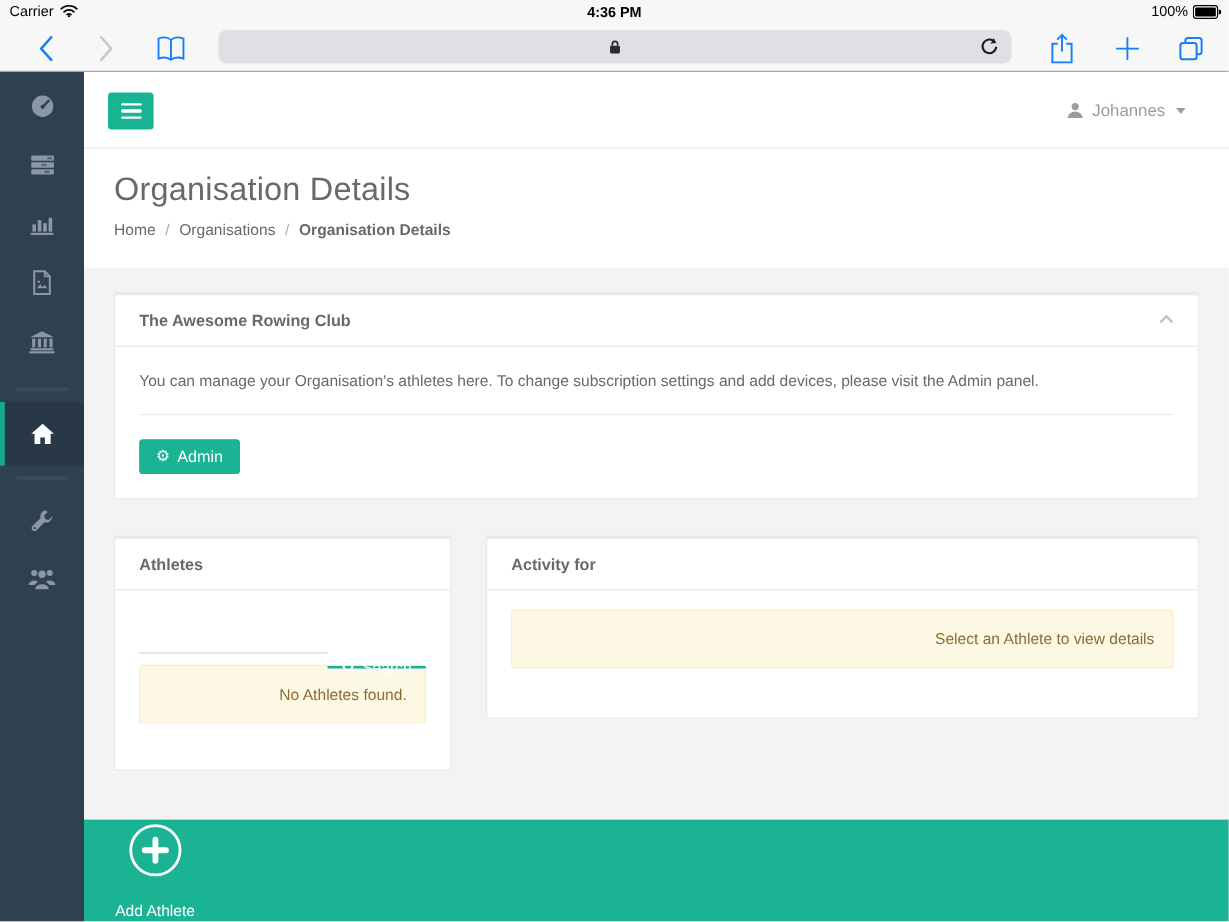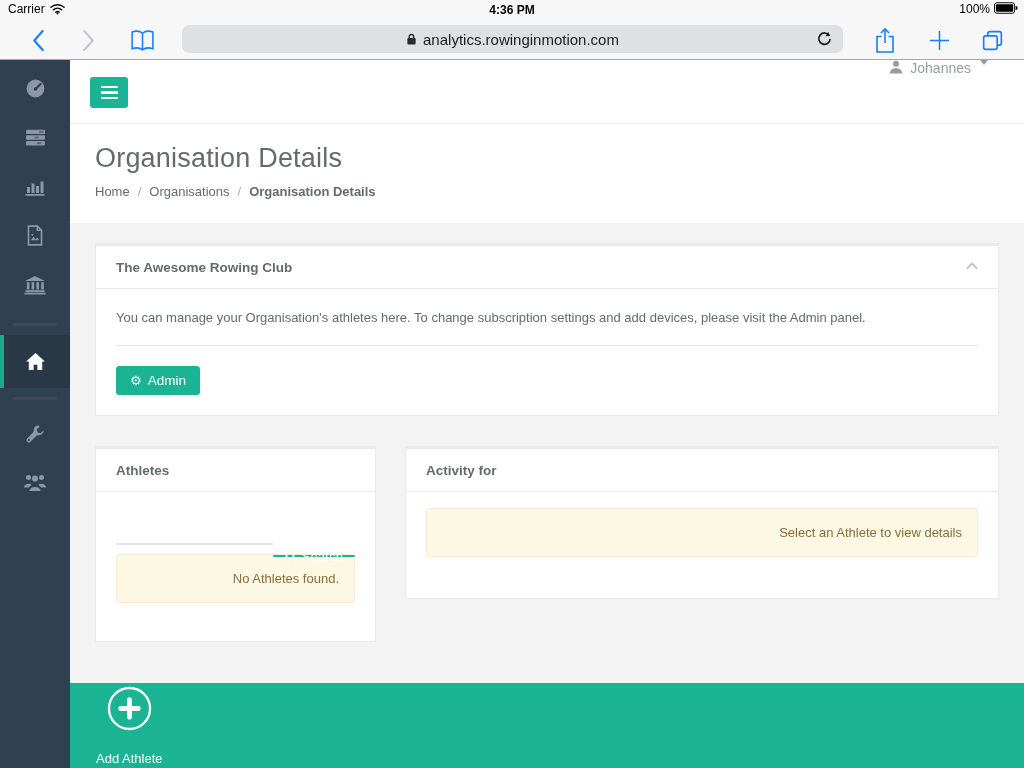--- a/index.html
+++ b/index.html
@@ -4,21 +4,21 @@
 <style>
   html,body{margin:0;padding:0;}
   body{font-family:"Liberation Sans",sans-serif;}
   .screen{position:relative;width:1024px;height:768px;overflow:hidden;background:#fff;}
 
   
   .chrome{position:absolute;top:0;left:0;width:1024px;height:60px;background:#f7f7f8;border-bottom:1px solid #a8a8ac;box-sizing:border-box;}
   .status-bar{position:absolute;top:0;left:0;right:0;height:20px;display:flex;align-items:center;font-size:12px;color:#000;}
   .status-left{position:absolute;left:8px;top:2px;display:flex;align-items:center;gap:5px;}
   .status-time{position:absolute;left:0;right:0;text-align:center;font-weight:700;top:3px;}
-  .status-right{position:absolute;right:6px;top:2px;display:flex;align-items:flex-start;gap:4px;}
+  .status-right{position:absolute;right:6px;top:2px;display:flex;align-items:flex-end;gap:4px;}
   .toolbar{position:absolute;top:20px;left:0;right:0;height:40px;}
   .tb-btn{position:absolute;top:0;height:40px;display:flex;align-items:center;justify-content:center;background:none;border:none;padding:0;cursor:pointer;}
   .btn-back{left:26px;width:24px;}
   .btn-fwd{left:76px;width:24px;}
   .btn-book{left:126px;width:32px;}
   .btn-share{left:868px;width:34px;}
   .btn-plus{left:924px;width:30px;}
   .btn-tabs{left:976px;width:32px;}
   .address-bar{position:absolute;left:182px;top:5px;width:661px;height:28px;background:#dee0e3;border-radius:7px;display:flex;align-items:center;justify-content:center;gap:6px;font-size:15px;color:#1b1b1d;}
   .reload{position:absolute;right:10px;top:5px;background:none;border:none;padding:0;cursor:pointer;display:flex;align-items:center;}
@@ -28,21 +28,21 @@
   .side-item{height:49px;display:flex;align-items:center;justify-content:center;color:#8b97a6;cursor:pointer;}
   .side-item.tall{height:53px;}
   .side-item.active{background:#293846;border-left:4px solid #19aa8d;color:#ffffff;padding-right:4px;box-sizing:border-box;}
   .side-divider{width:44px;height:3px;border-radius:2px;background:#3b4b5b;margin:14px auto 9px auto;}
   .side-divider.below{margin:9px auto 9px auto;}
 
   
   .topbar{position:absolute;left:70px;top:60px;right:0;height:64px;background:#fff;border-bottom:1px solid #e7eaec;box-sizing:border-box;}
   .menu-toggle{position:absolute;left:20px;top:17px;width:38px;height:31px;background:#1ab394;border:none;border-radius:3px;cursor:pointer;display:flex;flex-direction:column;align-items:center;justify-content:center;gap:3px;}
   .menu-toggle span{display:block;width:17px;height:2.5px;background:#fff;border-radius:1px;}
-  .user-menu{position:absolute;right:36px;top:0;height:64px;display:flex;align-items:flex-start;gap:7px;color:#999c9e;font-size:14px;cursor:pointer;}
+  .user-menu{position:absolute;right:36px;top:0;height:64px;display:flex;align-items:center;gap:7px;color:#999c9e;font-size:14px;cursor:pointer;}
   .caret-down{width:0;height:0;border-left:4px solid transparent;border-right:4px solid transparent;border-top:5px solid #999c9e;margin-left:2px;}
 
   
   .page-heading{position:absolute;left:70px;top:125px;right:0;height:98px;background:#fff;padding:18px 0 0 25px;box-sizing:border-box;}
   .page-heading h2{margin:0;font-size:27px;font-weight:400;color:#676a6c;letter-spacing:0.2px;}
   .breadcrumb{margin-top:10px;font-size:13px;color:#676a6c;display:flex;gap:8px;align-items:center;}
   .breadcrumb .sep{color:#a9adb0;}
   .breadcrumb .active{font-weight:700;color:#676a6c;}
   .breadcrumb a{color:#676a6c;text-decoration:none;cursor:pointer;}
 
@@ -125,21 +125,20 @@
         </svg>
       </button>
 
       <div class="address-bar">
         <span>
           <svg width="11" height="14" viewBox="0 0 12 14">
             <rect x="1.5" y="6" width="9" height="7" rx="1.2" fill="#2b2b2d"></rect>
             <path d="M3.6 6V4.4a2.4 2.4 0 0 1 4.8 0V6" fill="none" stroke="#2b2b2d" stroke-width="1.6"></path>
           </svg>
         </span>
-        <span>analytics.rowinginmotion.com</span>
         <button class="reload">
           <svg width="17" height="18" viewBox="0 0 18 18">
             <path d="M14.2 5.6A6 6 0 1 0 15 9" fill="none" stroke="#1b1b1d" stroke-width="1.8"></path>
             <path d="M13 1.2l1.4 4.3-4.4.7z" fill="#1b1b1d"></path>
           </svg>
         </button>
       </div>
 
       <button class="tb-btn btn-share">
         <svg width="22" height="27" viewBox="0 0 22 27" fill="none" stroke="#157efb" stroke-width="1.6">

